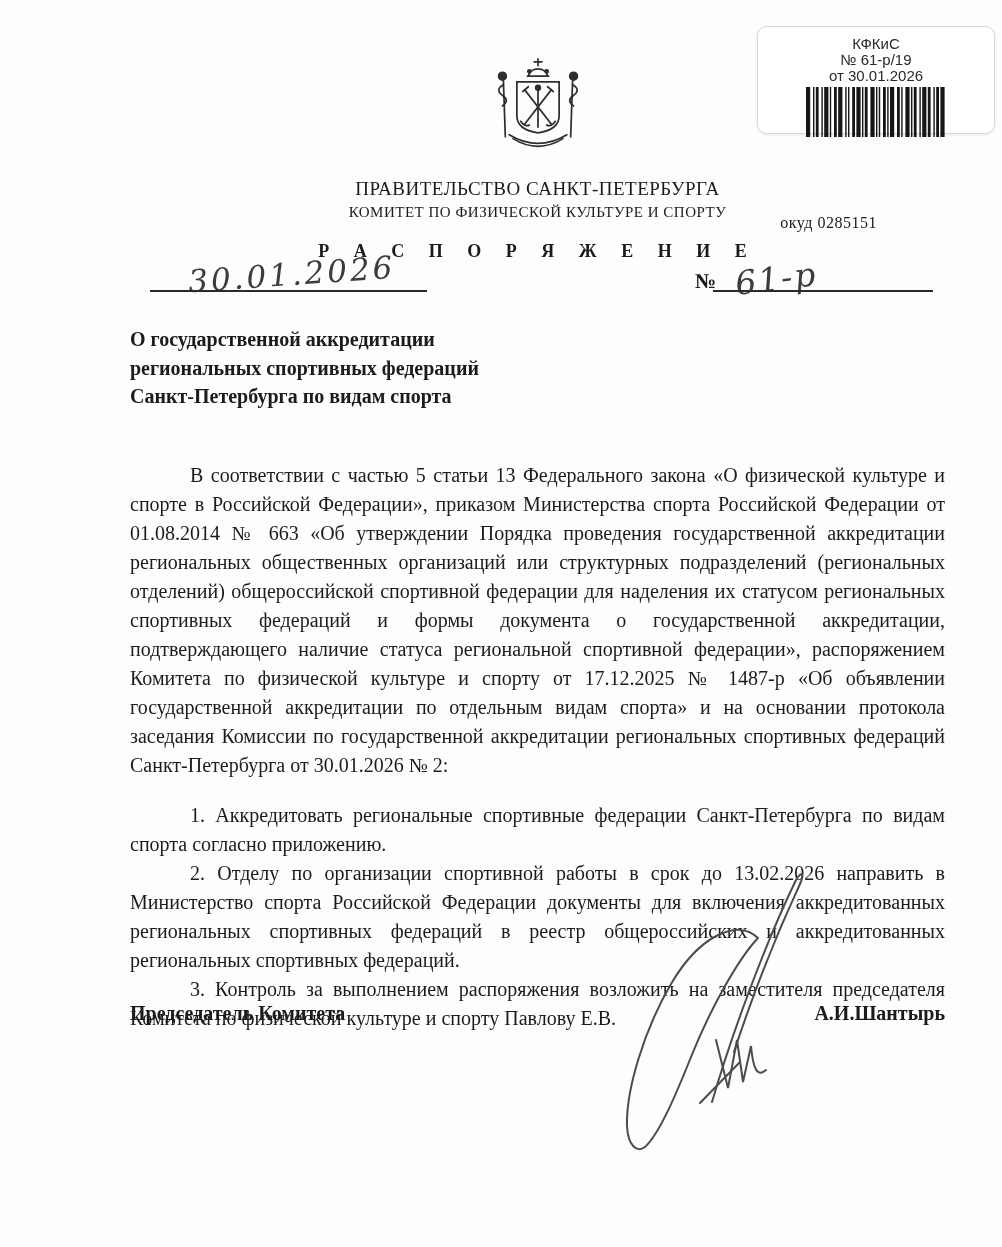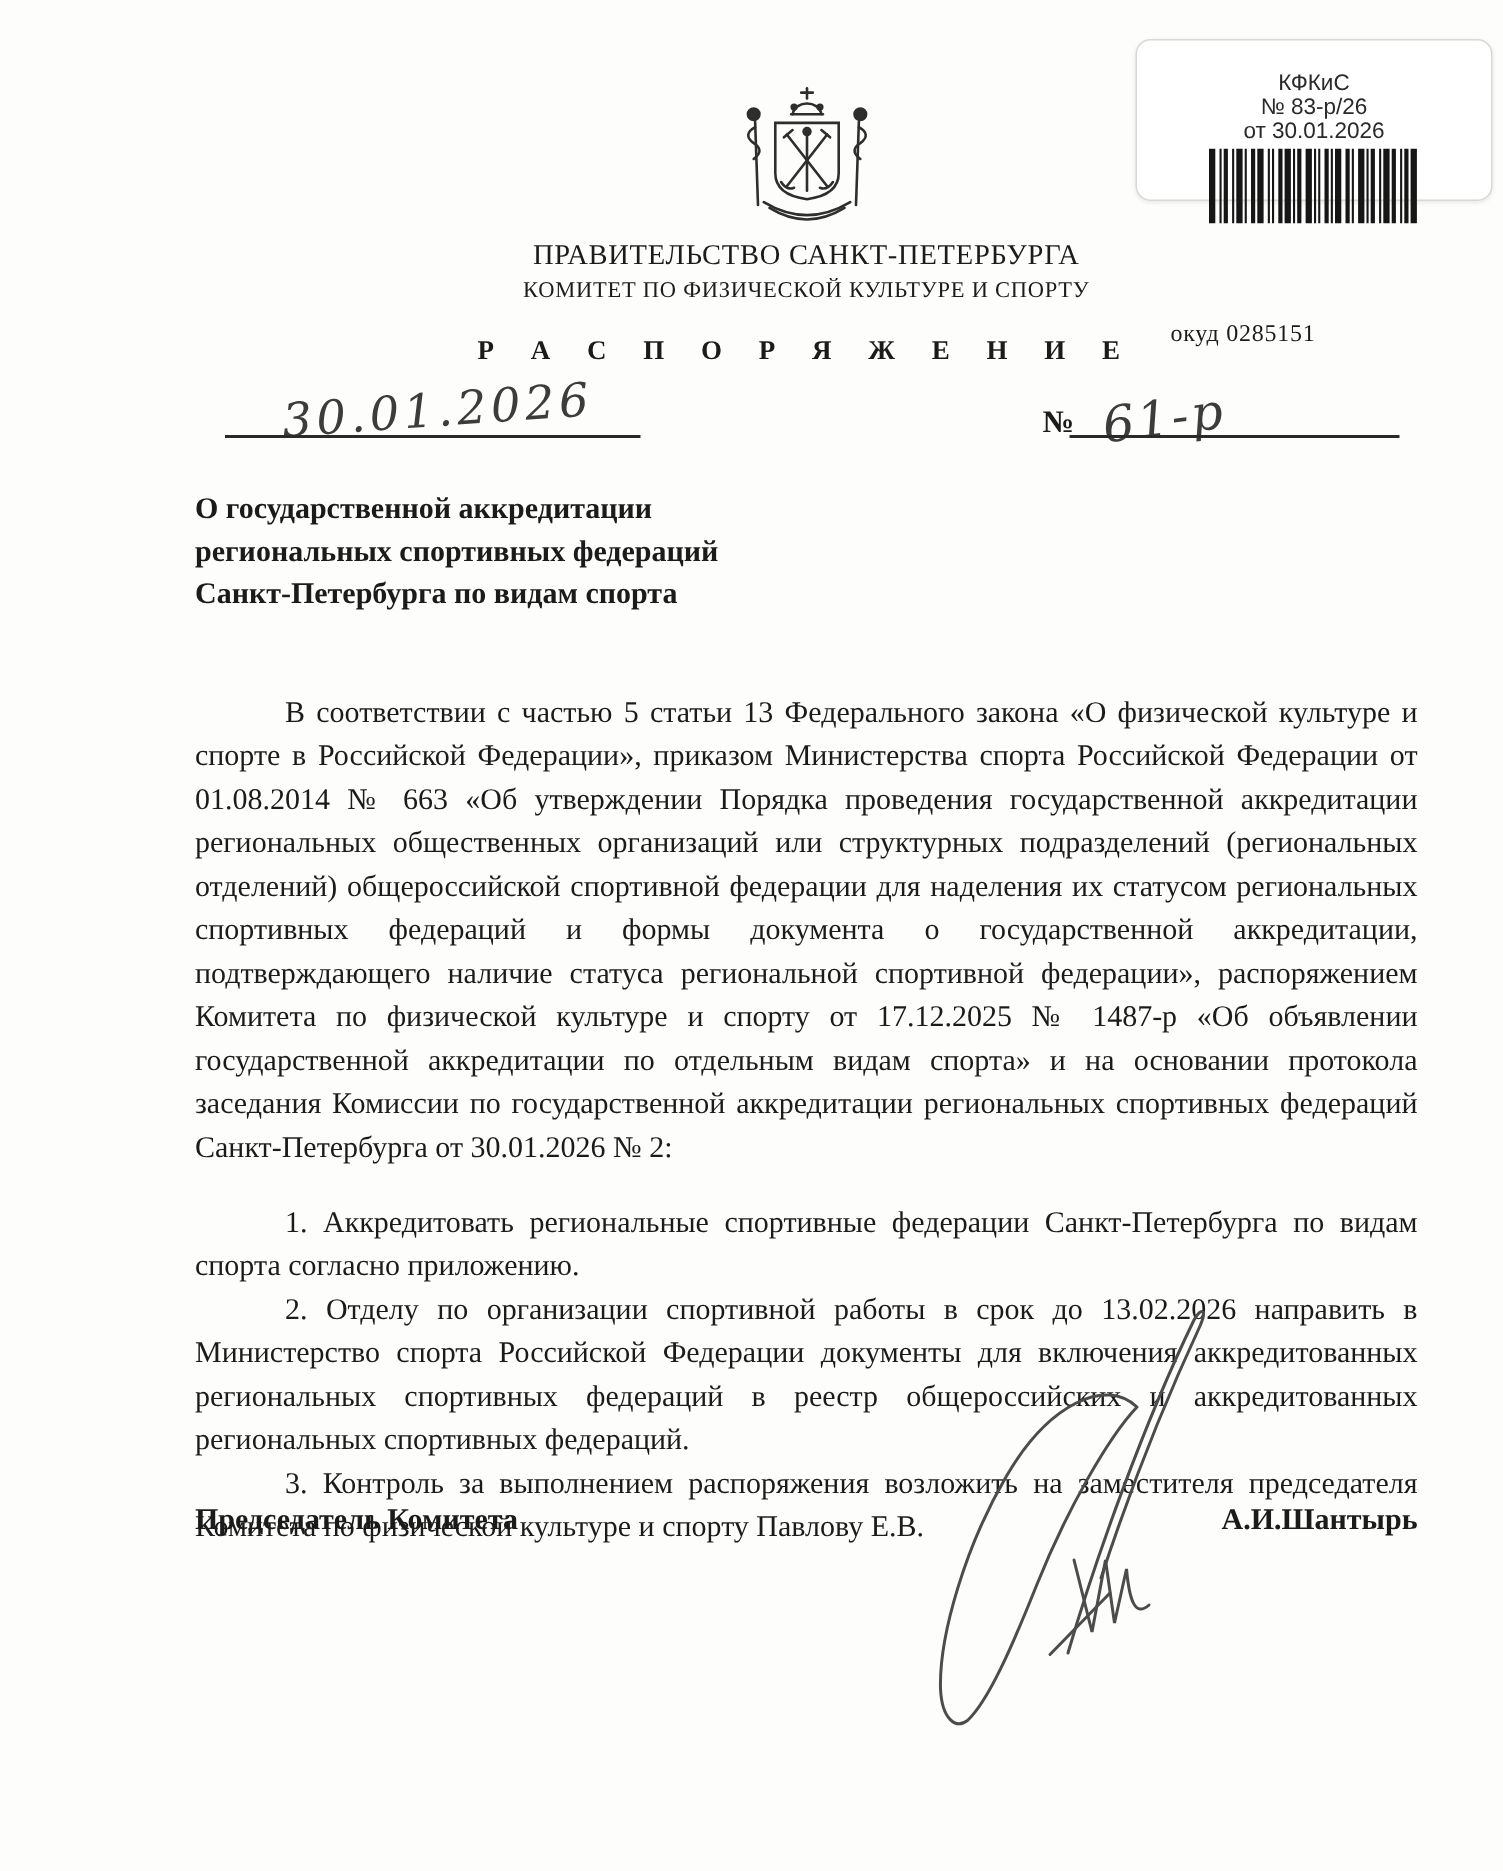--- a/index.html
+++ b/index.html
@@ -21,34 +21,34 @@
     width: 238px; height: 108px;
     background: #fff;
     border: 1px solid #d9d8d3;
     border-radius: 10px;
     box-shadow: 0 1px 3px rgba(0,0,0,.08);
     text-align: center;
     font-family: "Liberation Sans", sans-serif;
     font-size: 15px;
     line-height: 16px;
     color: #2a2a2a;
-    padding-top: 21px;
+    padding-top: 9px;
     box-sizing: border-box;
   }
   .sticker .bc { margin-top: 3px; }
 
   
   .letterhead {
     position: absolute;
     left: 130px; top: 0;
     width: 815px;
     text-align: center;
   }
   .coat { margin: 56px auto 0 auto; display: block; }
-  .gov-line   { margin-top: 6px;  font-size: 19px; letter-spacing: .5px; }
+  .gov-line   { margin-top: 24px;  font-size: 19px; letter-spacing: .5px; }
   .committee  { margin-top: 4px;  font-size: 15px; font-weight: normal; letter-spacing: .5px; }
   .doc-type   { margin-top: 20px;  font-size: 18px; font-weight: bold; letter-spacing: 10px; }
   .okud {
     position: absolute; top: 214px; right: 68px;
     font-size: 16px; letter-spacing: .5px; text-align: right;
   }
 
   
   .handwrite {
     font-family: "DejaVu Serif", serif;
@@ -98,21 +98,21 @@
 
   .sig-scribble { position: absolute; left: 580px; top: 850px; pointer-events: none; }
 </style>
 </head>
 <body>
 
 <div class="page">
 
   <div class="sticker">
     <div>КФКиС</div>
-    <div>№ 83-р/26</div>
+    <div>№ 61-р/19</div>
     <div>от 30.01.2026</div>
     <div class="bc">
       <svg width="140" height="50" viewBox="0 0 100 50" preserveAspectRatio="none" aria-hidden="true">
         <g fill="#161616">
           <rect x="0" y="0" width="3" height="50"></rect>
             <rect x="5" y="0" width="1" height="50"></rect>
           <rect x="7" y="0" width="2" height="50"></rect>
             <rect x="11" y="0" width="1" height="50"></rect>
           <rect x="13" y="0" width="3" height="50"></rect>
             <rect x="17" y="0" width="1" height="50"></rect>

